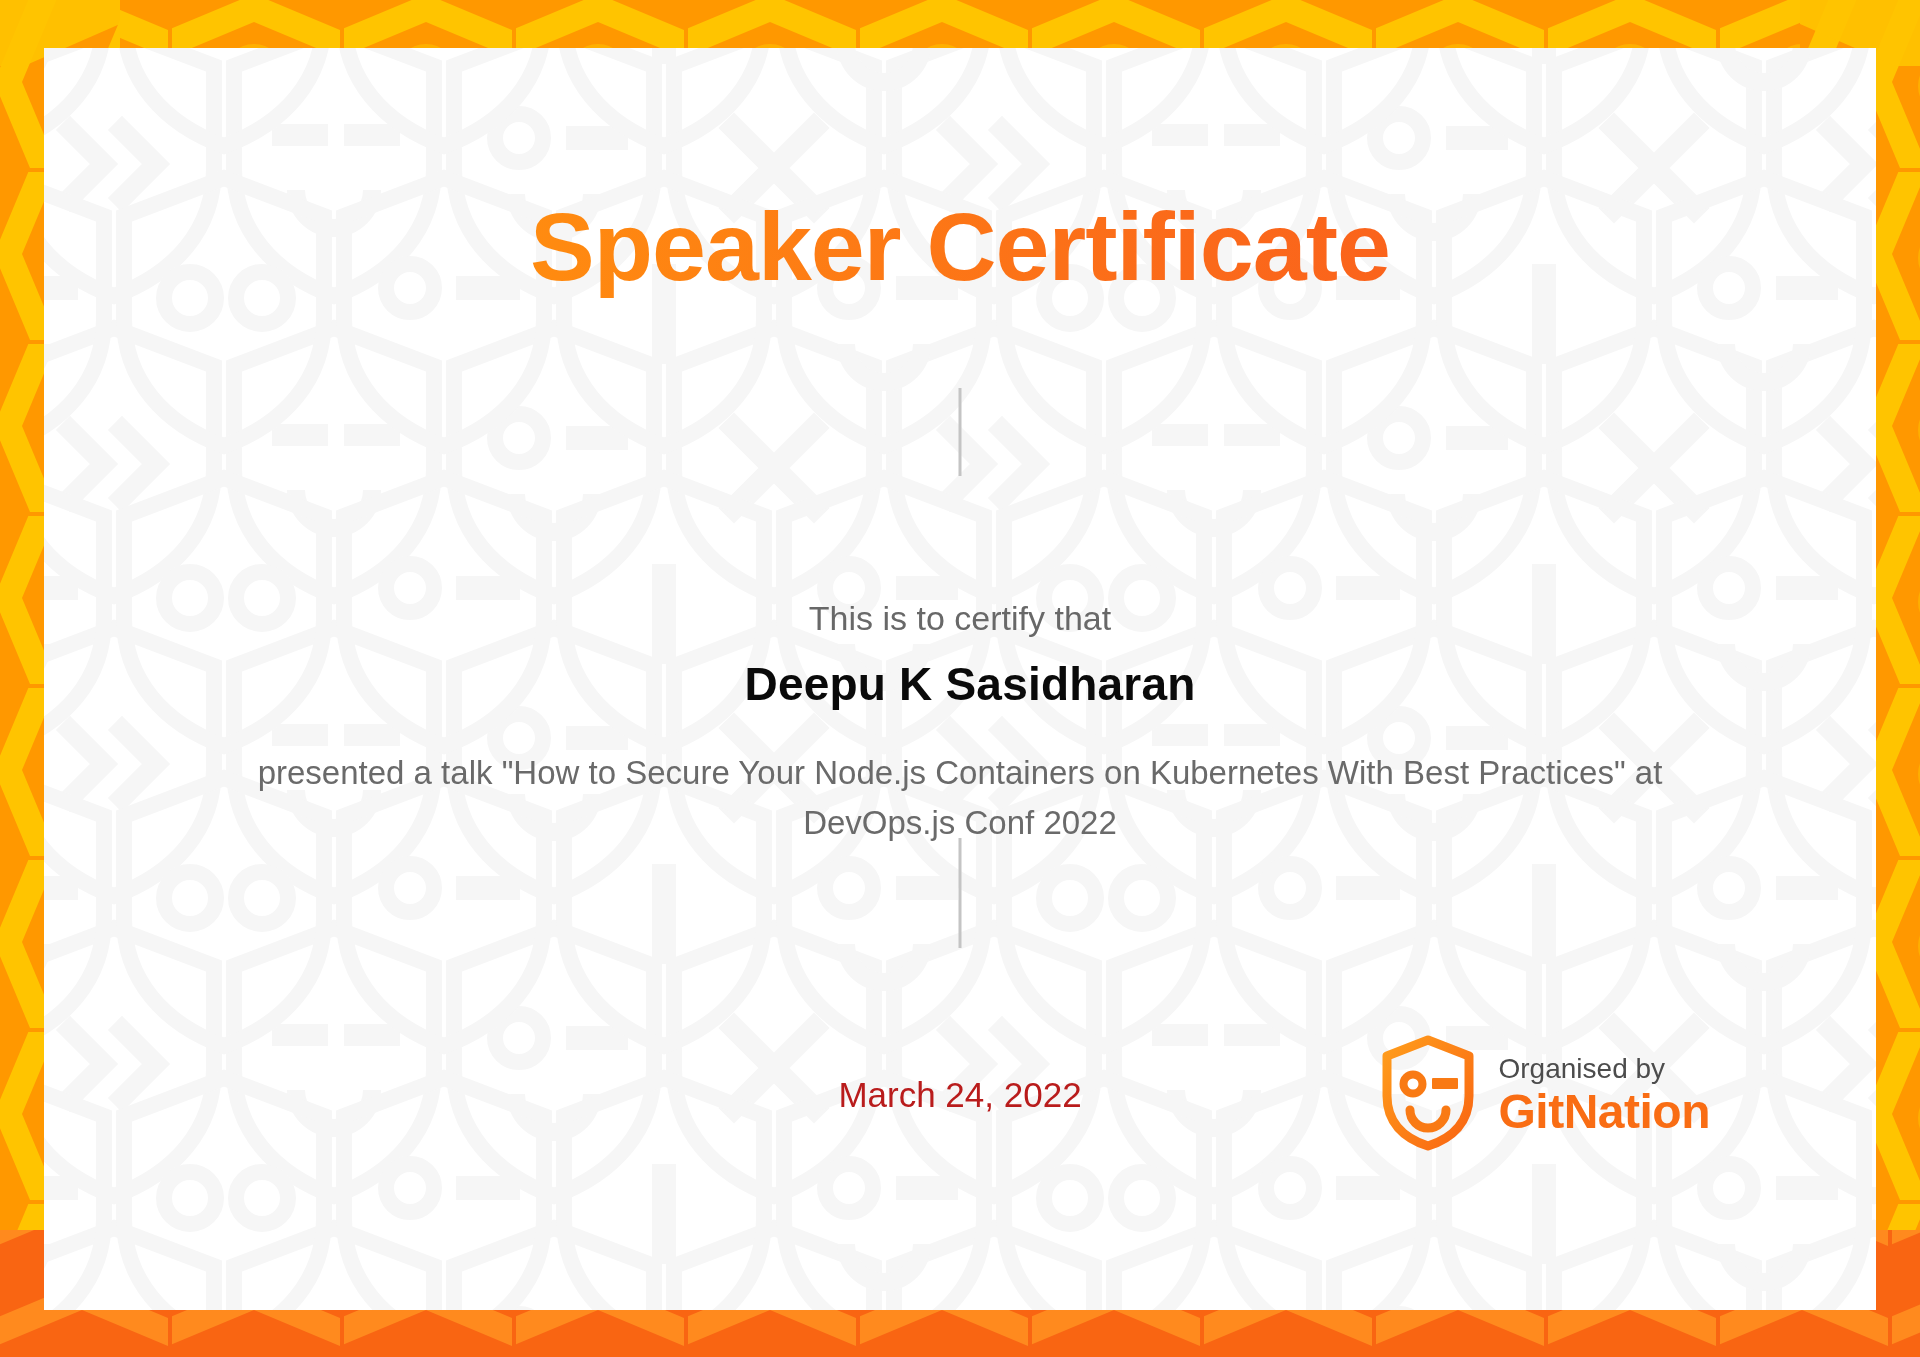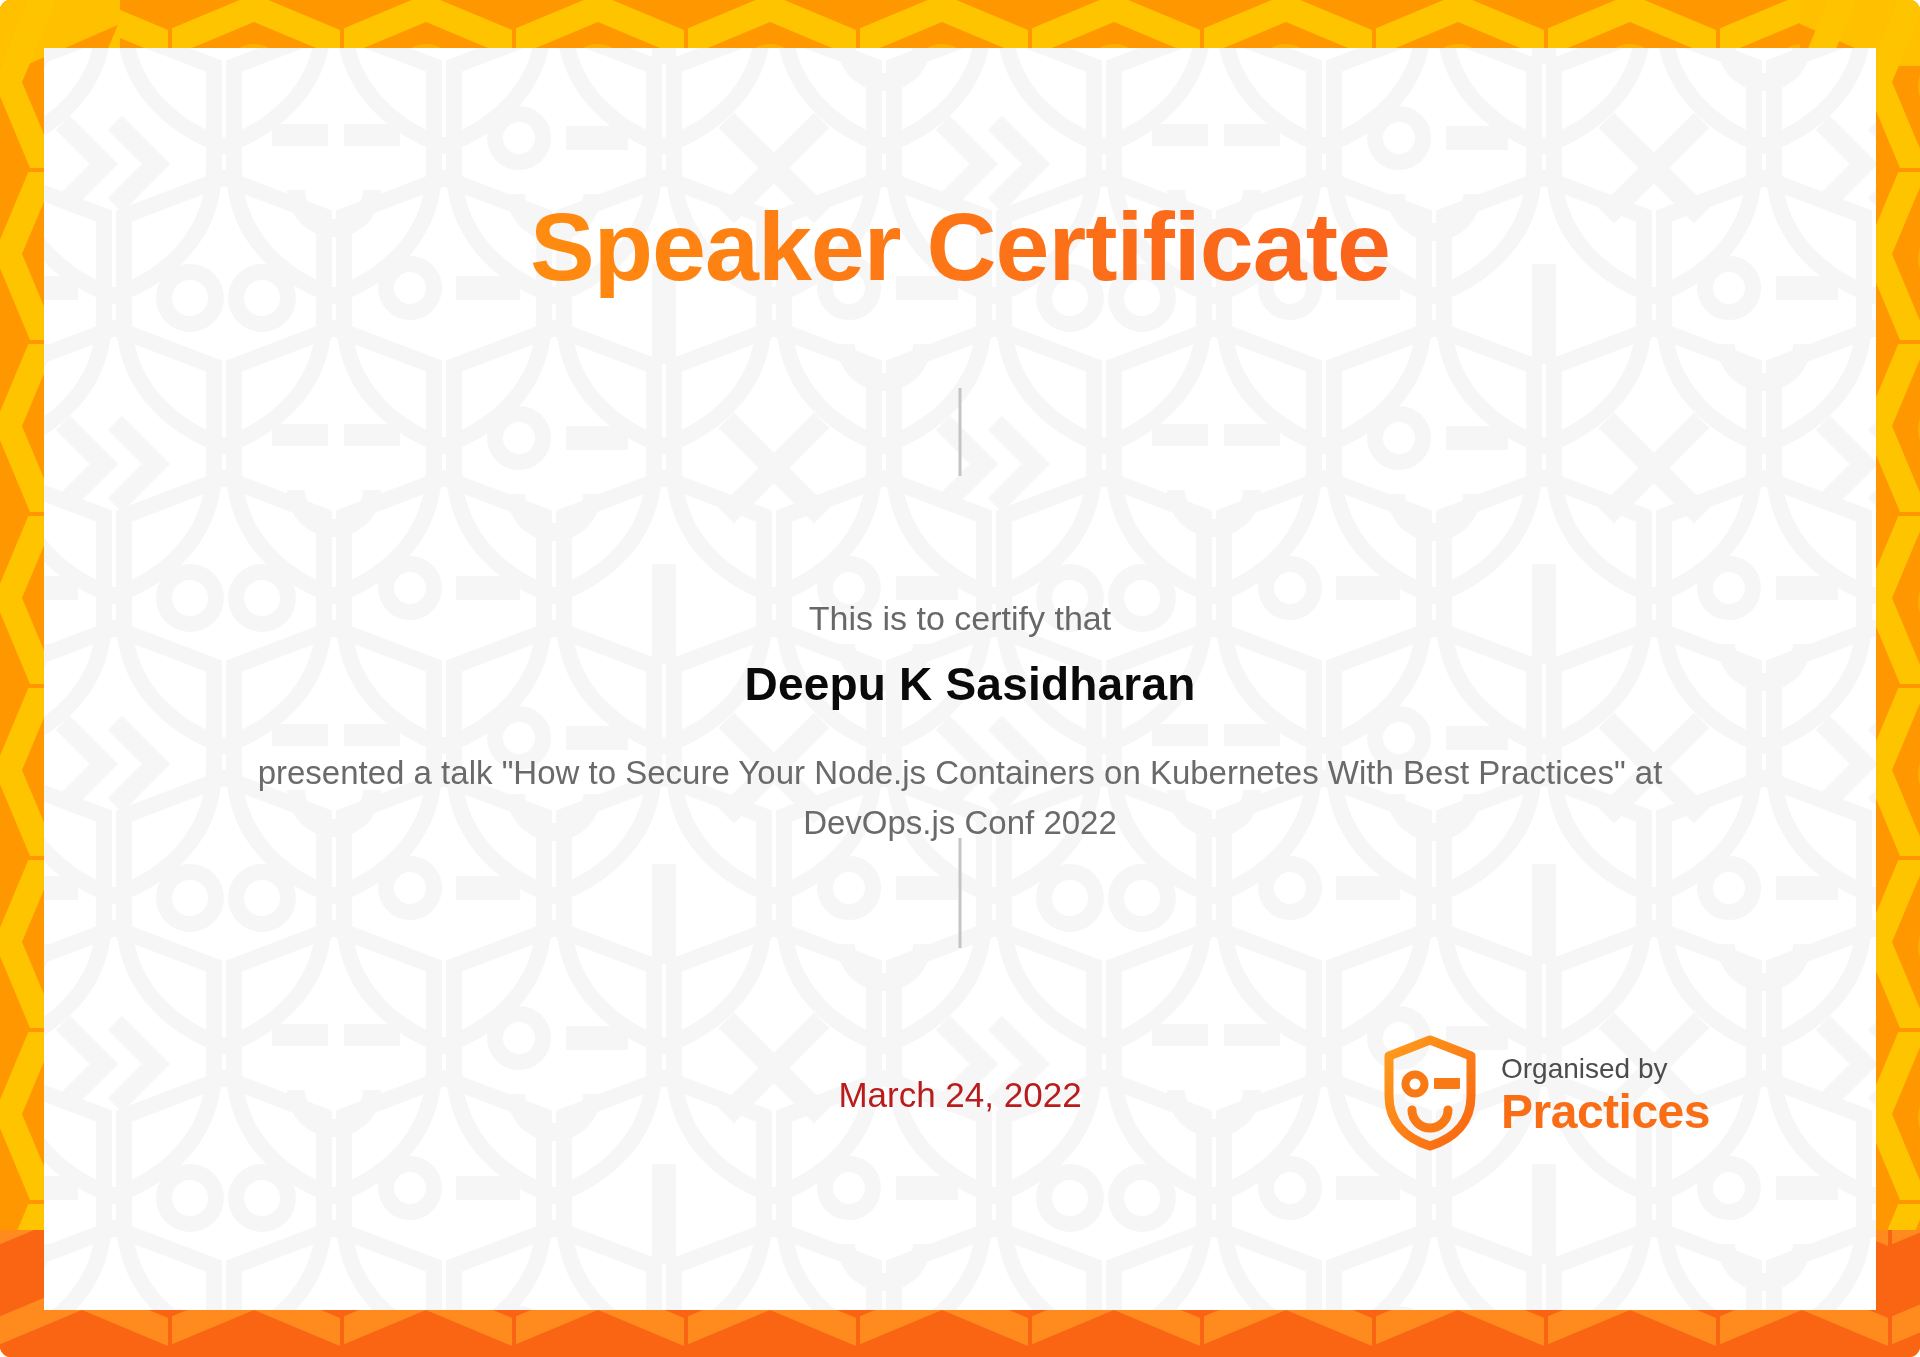--- a/index.html
+++ b/index.html
@@ -11,21 +11,20 @@
     font-family: "Liberation Sans", sans-serif;
   }
 
   
   .certificate {
     position: relative;
     width: 1920px;
     height: 1357px;
     background: #FF9800;
     overflow: hidden;
-    border-radius: 11px;
   }
 
   .border-pattern {
     position: absolute;
     inset: 0;
     z-index: 0;
   }
   .border-pattern svg { display: block; width: 100%; height: 100%; }
 
   
@@ -357,20 +356,20 @@
                 </linearGradient>
               </defs>
               <path d="M49 6 L90 22 L90 62 C90 88 74 104 49 112 C24 104 8 88 8 62 L8 22 Z" fill="none" stroke="url(#shieldGrad)" stroke-width="9" stroke-linejoin="round"></path>
               <circle cx="34" cy="50" r="9.5" fill="none" stroke="#F97A14" stroke-width="8"></circle>
               <rect x="53" y="44" width="26" height="11" rx="1" fill="#F97A14"></rect>
               <path d="M31 76 a18 18 0 0 0 36 0" fill="none" stroke="#F97A14" stroke-width="9" stroke-linecap="round"></path>
             </svg>
           </div>
           <div class="organiser-text">
             <div class="organised-by">Organised by</div>
-            <div class="gitnation">Practices</div>
+            <div class="gitnation">GitNation</div>
           </div>
         </div>
 
       </div>
     </div>
   </div>
 </div>
 
 </body></html>

